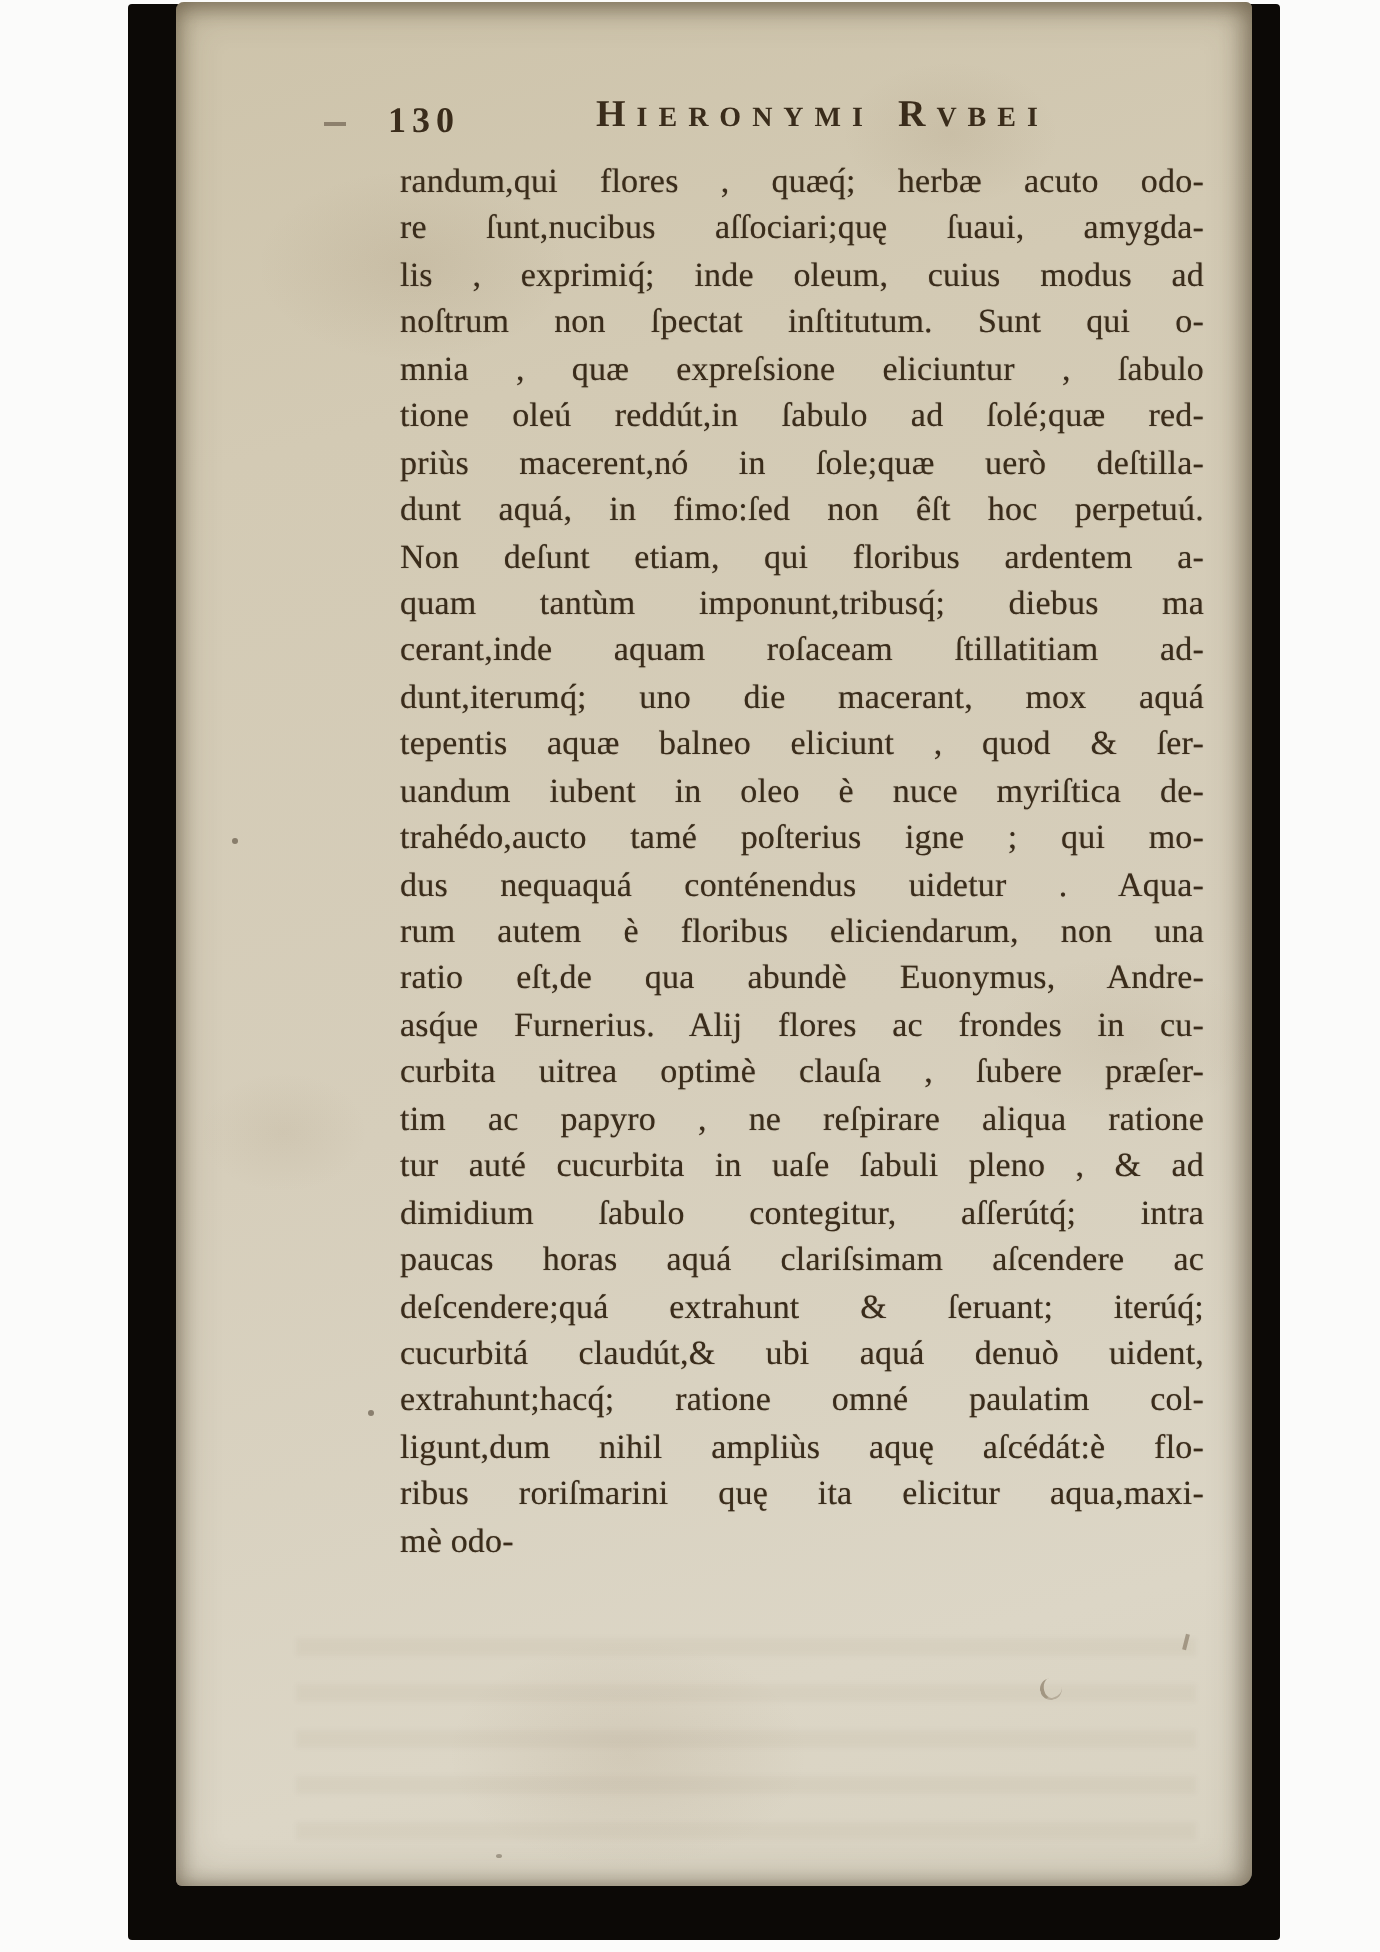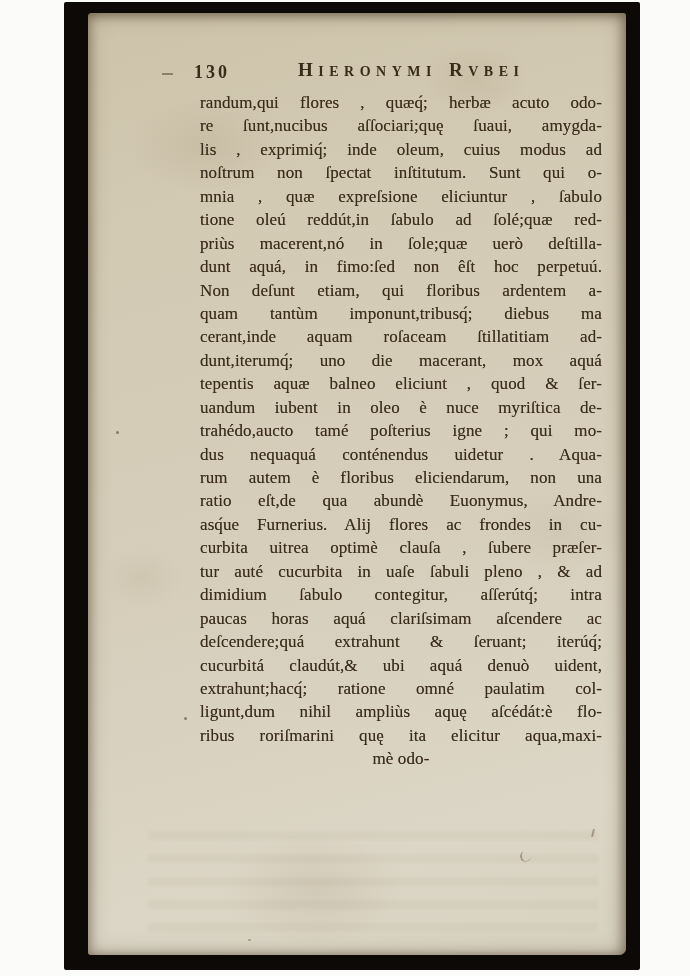--- a/index.html
+++ b/index.html
@@ -6,21 +6,21 @@
   body{
     width:690px;height:976px;position:relative;overflow:hidden;
     background:#fbfbfa;
     font-family:"Liberation Serif","DejaVu Serif",serif;
   }
   .scan-bg{
     position:absolute;left:64px;top:2px;width:576px;height:968px;
     background:#0c0906;border-radius:2px;
   }
   .paper{
-    position:absolute;left:88px;top:13px;width:538px;height:942px;
+    position:absolute;left:88px;top:1px;width:538px;height:942px;
     background:linear-gradient(165deg,#cdc3aa 0%,#d3cab4 22%,#d6cebb 55%,#dcd6c6 85%,#d8d2c1 100%);
     border-radius:4px 3px 7px 3px;
     box-shadow:
       inset 0 0 22px rgba(70,55,30,.30),
       inset -6px 0 10px rgba(70,55,35,.28),
       inset 0 5px 9px rgba(70,55,35,.22),
       inset 4px 0 8px rgba(70,55,35,.18);
     color:#3a2c1b;
   }
   .grain{
@@ -49,21 +49,21 @@
   .text-col{
     position:absolute;left:112px;top:78px;width:402px;
     font-size:17px;font-weight:400;line-height:23.45px;
     letter-spacing:.1px;color:#3a2c1b;
     text-shadow:0 0 .5px rgba(58,44,27,.55);
   }
   .text-col .line{
     text-align:justify;text-align-last:justify;
     height:23.45px;overflow:visible;
   }
-  .catchword{text-align:center;height:23.45px;}
+  .catchword{text-align:left;height:23.45px;}
   .speck{position:absolute;background:rgba(60,45,30,.5);pointer-events:none;}
   .speck-dash{left:74px;top:60px;width:11px;height:2px;background:rgba(60,45,30,.45);}
   .speck-a{left:28px;top:418px;width:3px;height:3px;border-radius:50%;}
   .speck-b{left:96px;top:704px;width:3px;height:3px;border-radius:50%;}
   .speck-c{left:160px;top:926px;width:3px;height:2px;border-radius:50%;background:rgba(60,45,30,.35);}
   .ghost-c{
     position:absolute;left:432px;top:838px;width:9px;height:10px;
     border-left:2px solid rgba(85,65,42,.40);border-bottom:1px solid rgba(85,65,42,.25);
     border-radius:50%;transform:rotate(-12deg);pointer-events:none;
   }
@@ -108,20 +108,21 @@
       <div class="line">cerant,inde aquam roſaceam ſtillatitiam ad-</div>
       <div class="line">dunt,iterumq́; uno die macerant, mox aquá</div>
       <div class="line">tepentis aquæ balneo eliciunt , quod &amp; ſer-</div>
       <div class="line">uandum iubent in oleo è nuce myriſtica de-</div>
       <div class="line">trahédo,aucto tamé poſterius igne ; qui mo-</div>
       <div class="line">dus nequaquá conténendus uidetur .  Aqua-</div>
       <div class="line">rum autem è floribus eliciendarum, non una</div>
       <div class="line">ratio eſt,de qua abundè Euonymus,  Andre-</div>
       <div class="line">asq́ue Furnerius. Alij flores ac frondes in cu-</div>
       <div class="line">curbita uitrea optimè clauſa , ſubere præſer-</div>
+      <div class="line">tim ac papyro , ne reſpirare aliqua ratione</div>
       <div class="line">tur auté cucurbita in uaſe ſabuli pleno , &amp; ad</div>
       <div class="line">dimidium ſabulo contegitur, aſſerútq́; intra</div>
       <div class="line">paucas horas aquá clariſsimam aſcendere ac</div>
       <div class="line">deſcendere;quá extrahunt &amp; ſeruant; iterúq́;</div>
       <div class="line">cucurbitá claudút,&amp; ubi aquá denuò uident,</div>
       <div class="line">extrahunt;hacq́; ratione omné paulatim col-</div>
       <div class="line">ligunt,dum nihil ampliùs aquę aſcédát:è flo-</div>
       <div class="line">ribus roriſmarini quę ita elicitur aqua,maxi-</div>
       <div class="catchword">mè odo-</div>
   </div>

